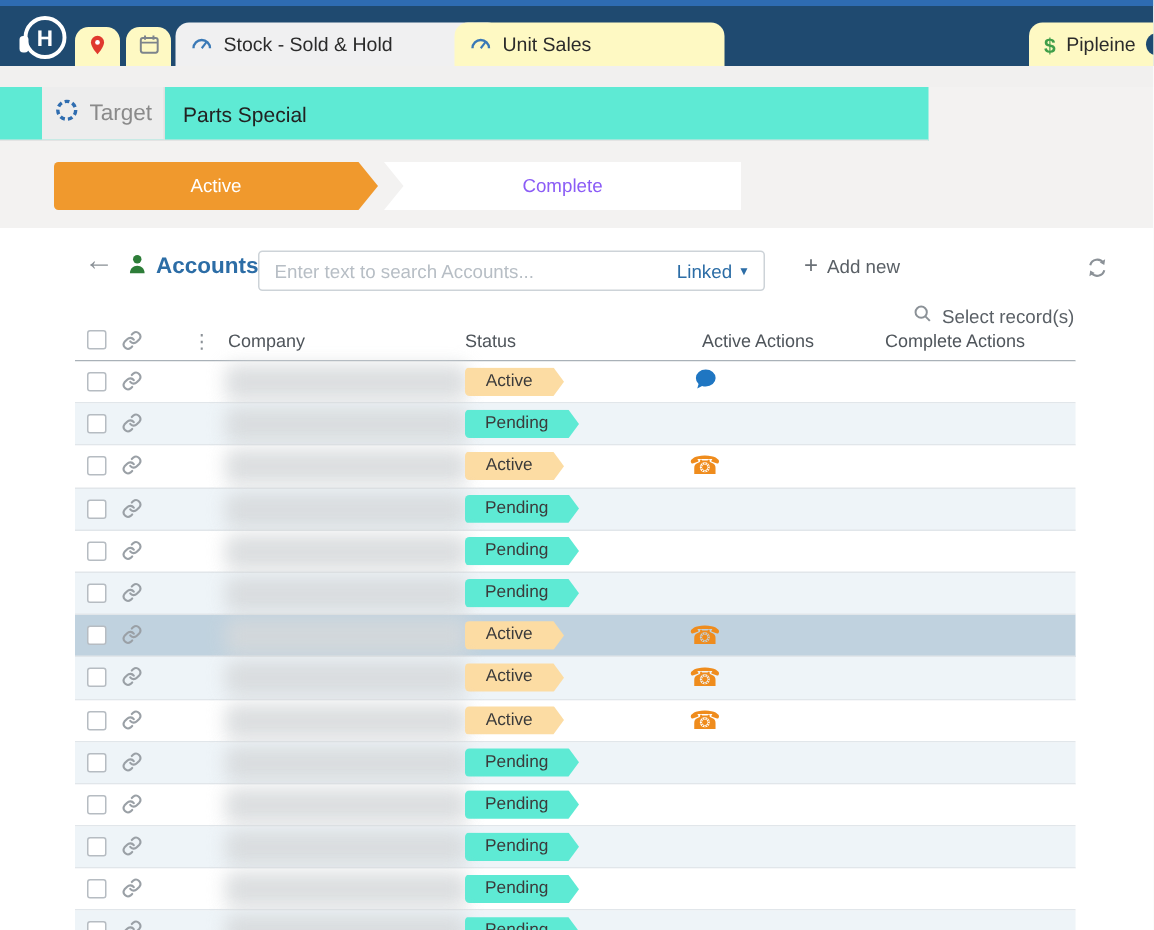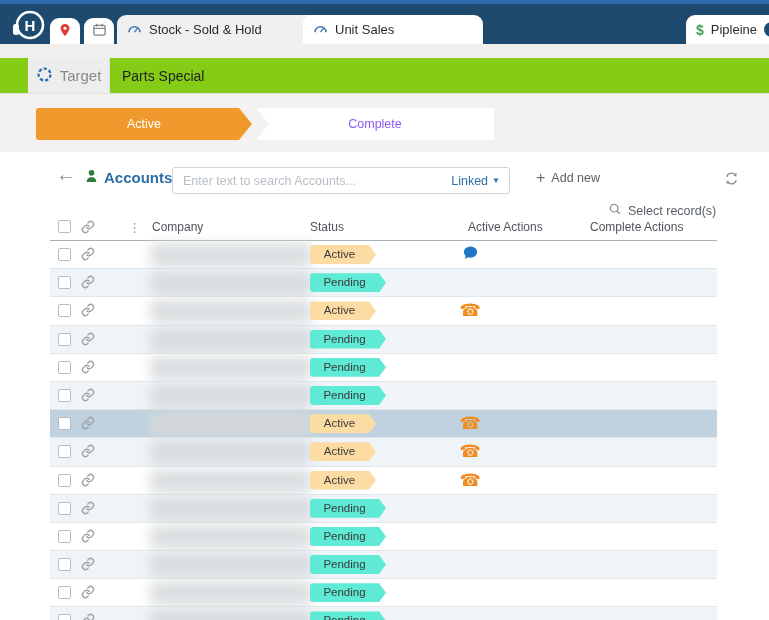--- a/index.html
+++ b/index.html
@@ -3,37 +3,37 @@
 <meta charset="utf-8">
 <style>
   * { margin:0; padding:0; box-sizing:border-box; }
   html,body { font-family:"Liberation Sans","DejaVu Sans",sans-serif; }
   #screen { position:relative; width:769px; height:620px; background:#f3f2f1; overflow:hidden; }
 
   
   .header { position:absolute; left:0; top:0; width:769px; height:44px; background:#1f4a70; }
   .topstrip { position:absolute; left:0; top:0; width:100%; height:4px; background:#2e6cb2; }
   .logo { position:absolute; left:10px; top:7px; width:38px; height:36px; }
-  .tab { position:absolute; bottom:0; background:#ffffff; border-radius:9px 9px 0 0; display:flex; align-items:center; justify-content:flex-start; padding:0 10px; gap:7px; font-size:13px; color:#2b2b2b; }
+  .tab { position:absolute; bottom:0; background:#fef9c3; border-radius:9px 9px 0 0; display:flex; align-items:center; justify-content:flex-start; padding:0 10px; gap:7px; font-size:13px; color:#2b2b2b; }
   .tab.small { height:26px; justify-content:center; padding:0; }
   .tab.big { height:29px; }
   .tab-pin { left:50px; width:30px; }
   .tab-cal { left:84px; width:30px; }
   .tab-stock { left:117px; width:217px; background:#f0f0f1; }
   .tab-unit { left:303px; width:180px; }
   .tab-assigned { left:486px; width:197px; }
   .tab-pip { left:686px; width:112px; }
   .count-pill { background:#1d4a71; color:#fff; font-size:10px; border-radius:9px; padding:2px 7px; line-height:1.1; }
   .dollar { color:#3f9e49; font-weight:bold; font-size:14px; }
 
   
   .subband { position:absolute; left:0; top:44px; width:769px; height:14px; background:#f1f0ef; }
 
   
-  .targetbar { position:absolute; left:0; top:58px; width:769px; height:36px; background:#84cc16; border-bottom:1px solid #e3e3e3; }
+  .targetbar { position:absolute; left:0; top:58px; width:619px; height:36px; background:#5eead4; border-bottom:1px solid #e3e3e3; }
   .targetbox { position:absolute; left:28px; top:0; height:100%; width:82px; background:#ededed; border-right:1px solid #e0e0e0; display:flex; align-items:center; justify-content:center; gap:7px; color:#8a8a8a; font-size:15px; }
   .target-tab { position:absolute; left:122px; top:0; height:100%; display:flex; align-items:center; font-size:14px; color:#222222; }
 
   
   .steps { position:absolute; left:36px; top:108px; height:32px; }
   .step { position:absolute; top:0; height:32px; display:flex; align-items:center; justify-content:center; font-size:12.5px; }
   .step-active { left:0; width:216px; background:#f0992d; color:#ffffff; clip-path:polygon(0 0, calc(100% - 13px) 0, 100% 50%, calc(100% - 13px) 100%, 0 100%); border-radius:3px 0 0 3px; }
   .step-complete { left:220px; width:238px; background:#ffffff; color:#8b5cf6; clip-path:polygon(0 0, 100% 0, 100% 100%, 0 100%, 13px 50%);text-align:center; }
 
   

